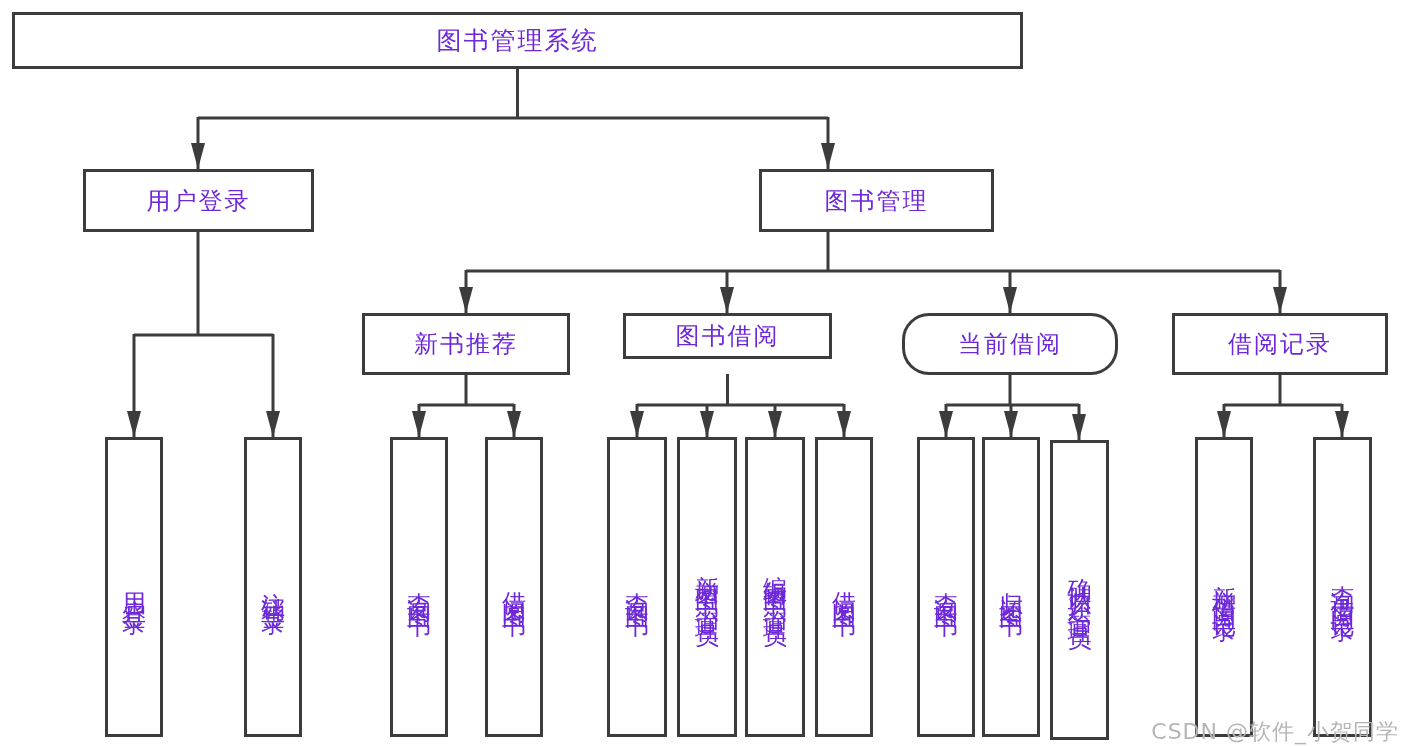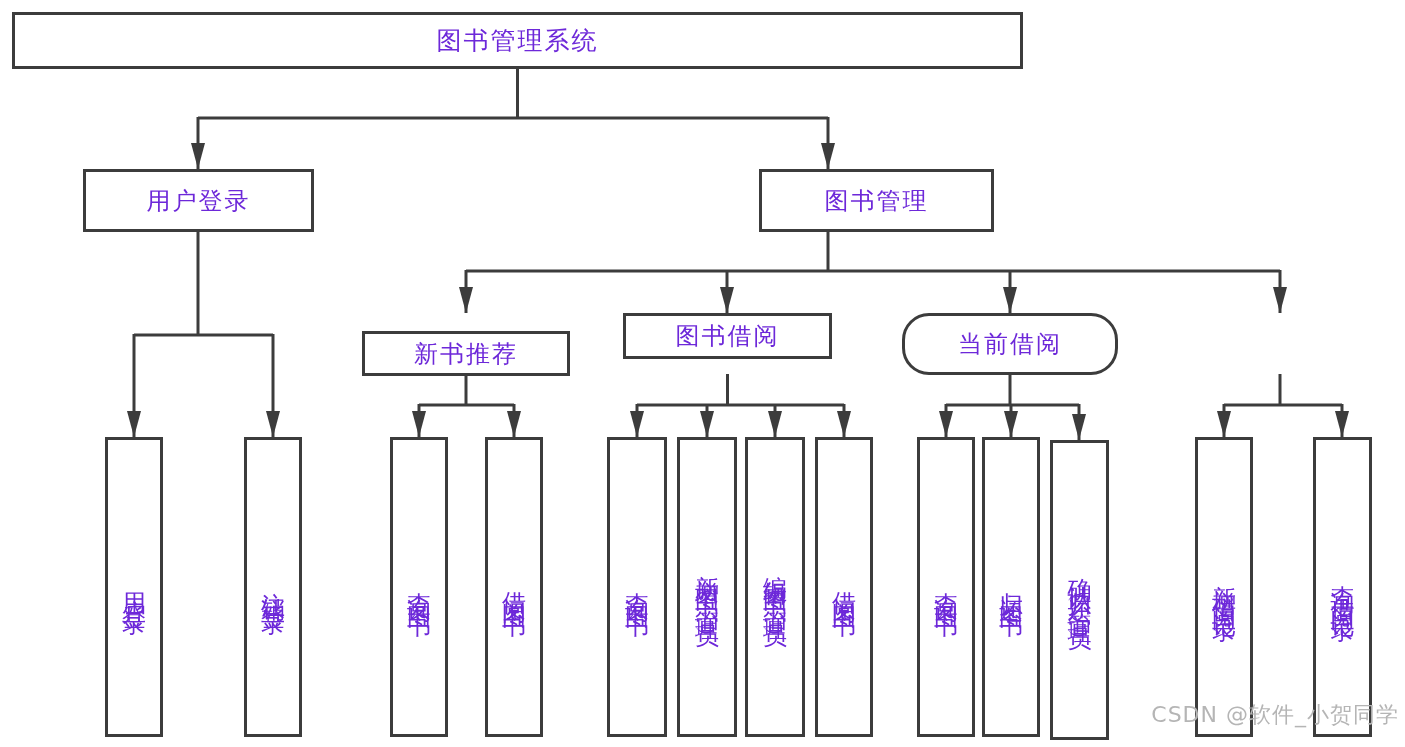--- a/index.html
+++ b/index.html
@@ -6,21 +6,21 @@
   body{width:1405px;height:747px;position:relative;overflow:hidden;
        font-family:"DejaVu Sans","Liberation Sans",sans-serif;}
   .canvas{position:absolute;left:0;top:0;width:1405px;height:747px;}
   svg.wires{position:absolute;left:0;top:0;z-index:0;}
   .box{position:absolute;box-sizing:border-box;border:3px solid #3c3c3c;background:#ffffff;
        display:flex;align-items:center;justify-content:center;color:#6d28d9;z-index:1;}
   .h{font-size:24px;letter-spacing:2px;white-space:nowrap;}
   .root-label{font-size:25px;}
   .v{writing-mode:vertical-rl;text-orientation:mixed;font-size:24px;letter-spacing:7px;
      line-height:1;overflow:visible;}
-  .watermark{position:absolute;z-index:2;right:6px;bottom:17px;font-size:22px;
+  .watermark{position:absolute;z-index:2;right:6px;bottom:0;font-size:22px;
              color:#b5b5b5;letter-spacing:1px;white-space:nowrap;}
 </style>
 </head>
 <body>
 
 <div class="canvas">
 
   <svg class="wires" width="1405" height="747" viewBox="0 0 1405 747">
     <defs>
       <marker id="arrow" markerUnits="userSpaceOnUse" markerWidth="26" markerHeight="16" refX="26" refY="8" orient="auto" viewBox="0 0 26 16">
@@ -81,23 +81,24 @@
       <line x1="1224" y1="404" x2="1224" y2="437" marker-end="url(#arrow)"></line>
       <line x1="1342" y1="404" x2="1342" y2="437" marker-end="url(#arrow)"></line>
     </g>
   </svg>
 
   <div class="box h root-label" style="left:12px;top:12px;width:1011px;height:57px;">图书管理系统</div>
 
   <div class="box h" style="left:83px;top:169px;width:231px;height:63px;">用户登录</div>
   <div class="box h" style="left:711px;top:169px;width:235px;height:63px;margin-left:48px;">图书管理</div>
 
-  <div class="box h" style="left:362px;top:331px;width:208px;height:45px;">新书推荐</div>
+  <div class="box h" style="left:362px;top:313px;width:208px;height:62px;">新书推荐</div>
   <div class="box h" style="left:623px;top:313px;width:209px;height:46px;">图书借阅</div>
   <div class="box h" style="left:902px;top:313px;width:216px;height:62px;border-radius:27px;">当前借阅</div>
+  <div class="box h" style="left:1172px;top:313px;width:216px;height:62px;">借阅记录</div>
 
   <div class="box v" style="left:105px;top:437px;width:58px;height:300px;">用户登录</div>
   <div class="box v" style="left:244px;top:437px;width:58px;height:300px;">注销登录</div>
 
   <div class="box v" style="left:390px;top:437px;width:58px;height:300px;">查询图书</div>
   <div class="box v" style="left:485px;top:437px;width:58px;height:300px;">借阅图书</div>
 
   <div class="box v" style="left:607px;top:437px;width:60px;height:300px;">查询图书</div>
   <div class="box v" style="left:677px;top:437px;width:60px;height:300px;">新增图书（管理员）</div>
   <div class="box v" style="left:745px;top:437px;width:60px;height:300px;">编辑图书（管理员）</div>

